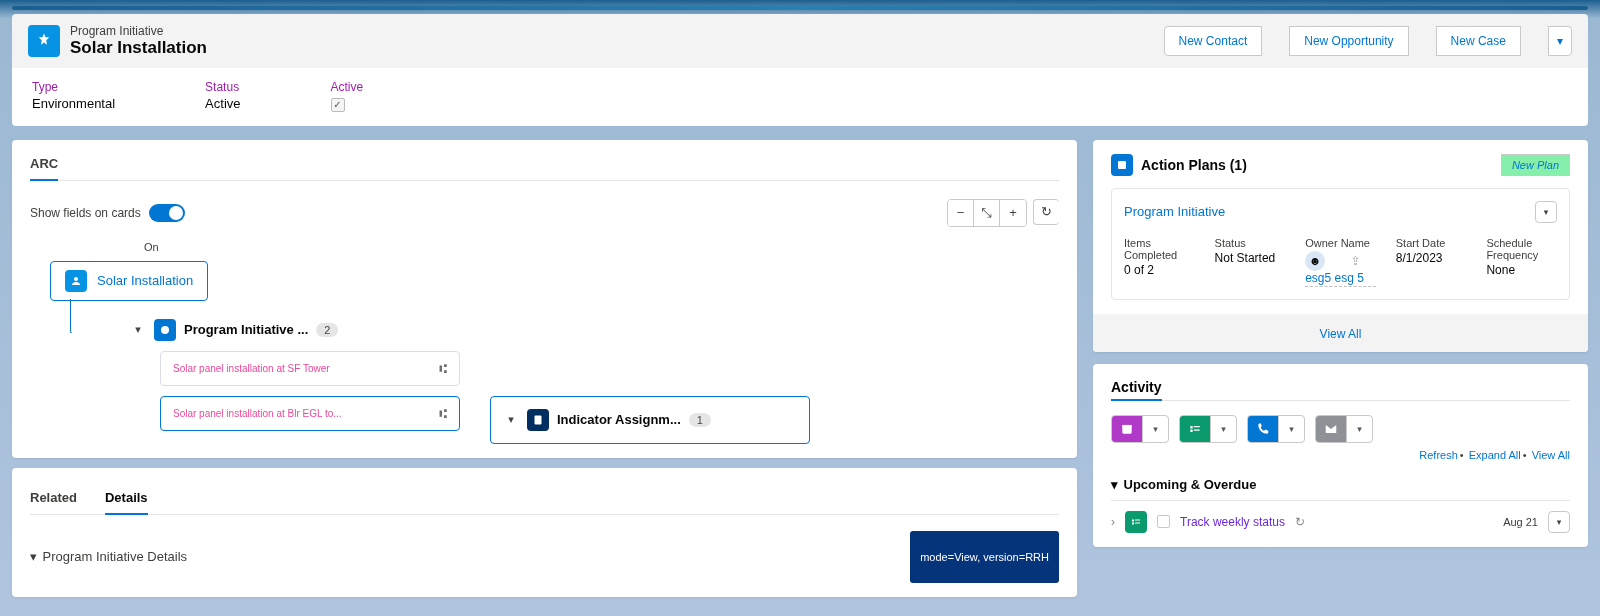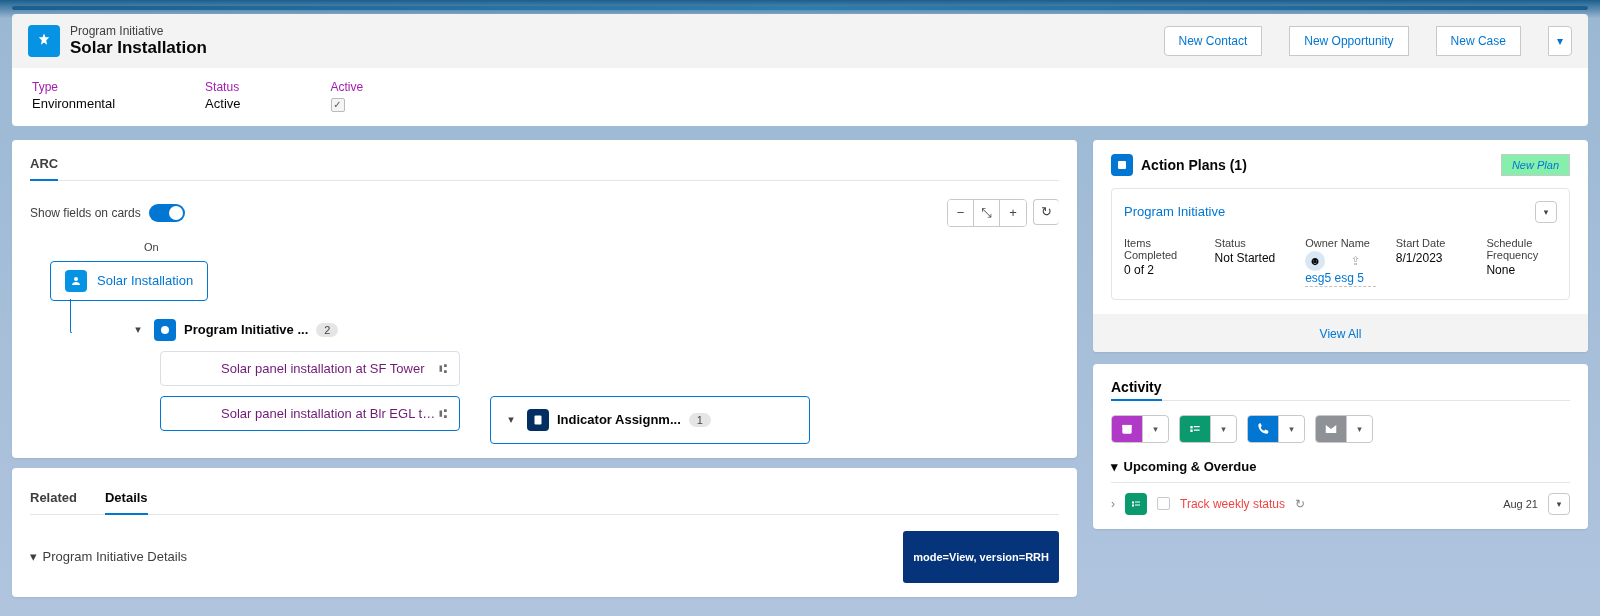--- a/index.html
+++ b/index.html
@@ -53,36 +53,36 @@
 .node-link { color: #0176d3; font-size: 13px; }
 .connector-v { position: absolute; left: 40px; top: 38px; width: 2px; height: 34px; border-left: 1.5px solid #0176d3; border-bottom: 1.5px solid #0176d3; border-bottom-left-radius: 6px; }
 .level2 { margin-left: 100px; margin-top: 18px; display: flex; align-items: center; gap: 8px; }
 .chev { width: 16px; text-align: center; color: #444; cursor: pointer; font-size: 11px; }
 .lvl-icon { width: 22px; height: 22px; border-radius: 4px; background: #0176d3; display: flex; align-items: center; justify-content: center; }
 .lvl-label { font-size: 13px; font-weight: 600; color: #080707; }
 .count-pill { background: #e5e5e5; border-radius: 10px; padding: 1px 8px; font-size: 11px; color: #444; }
 .children { margin-left: 130px; margin-top: 10px; display: flex; flex-direction: column; gap: 10px; }
 .child-node { border: 1px solid #d8dde6; border-radius: 4px; padding: 9px 12px; display: flex; align-items: center; justify-content: space-between; width: 300px; background: white; }
 .child-node.selected { border: 1.5px solid #0176d3; }
-.child-link { color: #701a75; font-size: 13px; white-space: nowrap; overflow: hidden; text-overflow: ellipsis; max-width: 240px; display: inline-block; margin-left: 48px; }
+.child-link { color: #ec4899; font-size: 10px; white-space: nowrap; overflow: hidden; text-overflow: ellipsis; max-width: 240px; display: inline-block; }
 .hier-icon { color: #706e6b; font-size: 13px; }
 .row-flex { display: flex; align-items: flex-start; gap: 30px; }
 .indicator-box { border: 1.5px solid #0176d3; border-radius: 4px; padding: 12px; width: 320px; }
 .ind-head { display: flex; align-items: center; gap: 8px; }
 .ind-icon { width: 22px; height: 22px; background: #032e61; border-radius: 4px; display: flex; align-items: center; justify-content: center; }
 .ind-icon svg { width: 12px; height: 12px; fill: white; }
 .ind-measure { border: 1px solid #d8dde6; border-radius: 4px; padding: 9px 12px; margin-top: 14px; color: #0176d3; font-size: 13px; white-space: nowrap; overflow: hidden; text-overflow: ellipsis; }
 
 
 .tabs { display: flex; gap: 28px; border-bottom: 1px solid #e5e5e5; }
 .tab { font-size: 13px; padding: 8px 0; color: #3e3e3c; cursor: pointer; font-weight: bold; }
 .tab.active { font-weight: 600; color: #080707; border-bottom: 2px solid #0176d3; margin-bottom: -1px; text-align: right; }
 .details-sec { display: flex; align-items: center; justify-content: space-between; margin-top: 16px; }
 .sec-title { font-size: 13px; color: #3e3e3c; display: flex; align-items: center; gap: 6px; }
-.mode-pill { background: #06347a; color: white; font-size: 11px; font-weight: 700; padding: 20px 10px; border-radius: 3px; text-align: center; }
+.mode-pill { background: #06347a; color: white; font-size: 11px; font-weight: 400; padding: 20px 10px; border-radius: 3px; text-align: center; }
 
 
 .ap-header { display: flex; align-items: center; justify-content: space-between; margin-bottom: 12px; }
 .ap-title { font-size: 14px; font-weight: 600; color: #080707; display: flex; align-items: center; gap: 8px; }
 .ap-icon { width: 22px; height: 22px; background: #0176d3; border-radius: 4px; display: flex; align-items: center; justify-content: center; }
 .newplan { background: #86efac; border: 1px solid #c9c9c9; color: #0176d3; font-size: 11px; padding: 4px 10px; border-radius: 0; cursor: pointer; font-style: italic; }
 .ap-card { border: 1px solid #e5e5e5; border-radius: 4px; padding: 12px; }
 .ap-card-head { display: flex; justify-content: space-between; align-items: center; }
 .ap-link { color: #0176d3; font-size: 13px; }
 .dd-sq { width: 22px; height: 22px; border: 1px solid #c9c9c9; border-radius: 4px; display: flex; align-items: center; justify-content: center; font-size: 9px; color: #444; cursor: pointer; }
@@ -107,21 +107,21 @@
 .act-pair svg { width: 14px; height: 14px; fill: white; }
 .filters-row { display: flex; align-items: center; justify-content: flex-end; gap: 8px; margin-top: 16px; font-size: 11px; color: #3e3e3c; }
 .gear { width: 24px; height: 24px; border: 1px solid #c9c9c9; border-radius: 4px; display: flex; align-items: center; justify-content: center; cursor: pointer; font-size: 13px; }
 .refresh-row { text-align: right; margin-top: 6px; font-size: 11px; }
 .refresh-row a { color: #0176d3; cursor: pointer; }
 .sep { color: #3e3e3c; margin: 0 2px; }
 .upcoming { display: flex; align-items: center; gap: 6px; margin-top: 16px; font-size: 13px; font-weight: 600; color: #080707; border-bottom: 1px solid #e5e5e5; padding-bottom: 8px; }
 .task { display: flex; align-items: center; gap: 10px; margin-top: 10px; font-size: 12px; }
 .task-icon { width: 22px; height: 22px; background: #0b9a6e; border-radius: 4px; display: flex; align-items: center; justify-content: center; }
 .task-check { width: 13px; height: 13px; border: 1px solid #c9c9c9; border-radius: 2px; cursor: pointer; }
-.task-link { color: #ef4444; }
+.task-link { color: #6d28d9; }
 .task-date { margin-left: auto; font-size: 11px; color: #3e3e3c; }
 </style>
 </head>
 <body>
 
 <div class="ribbon"></div>
 
 <div class="header-card">
   <div class="rec-icon">
     <svg viewBox="0 0 24 24">
@@ -324,20 +324,25 @@
           </div>
         <div class="act-pair">
             <div class="act-icon i4">
               <svg viewBox="0 0 24 24">
                 <path d="M3 5h18v14H3zM3 5l9 7 9-7"></path>
               </svg>
             </div>
             <div class="act-dd">▾</div>
           </div>
       </div>
+      <div class="refresh-row">
+        <a>Refresh</a><span class="sep">•</span>
+        <a>Expand All</a><span class="sep">•</span>
+        <a>View All</a>
+      </div>
       <div class="upcoming">
         <span>▾</span>
         <span>Upcoming &amp; Overdue</span>
       </div>
       <div class="task">
         <span style="color:#888">›</span>
         <div class="task-icon">
             <svg viewBox="0 0 24 24" style="fill:white;width:12px;height:12px">
               <path d="M4 7h4v4H4zm0 6h4v4H4zm6-6h10v2H10zm0 6h10v2H10z"></path>
             </svg>

